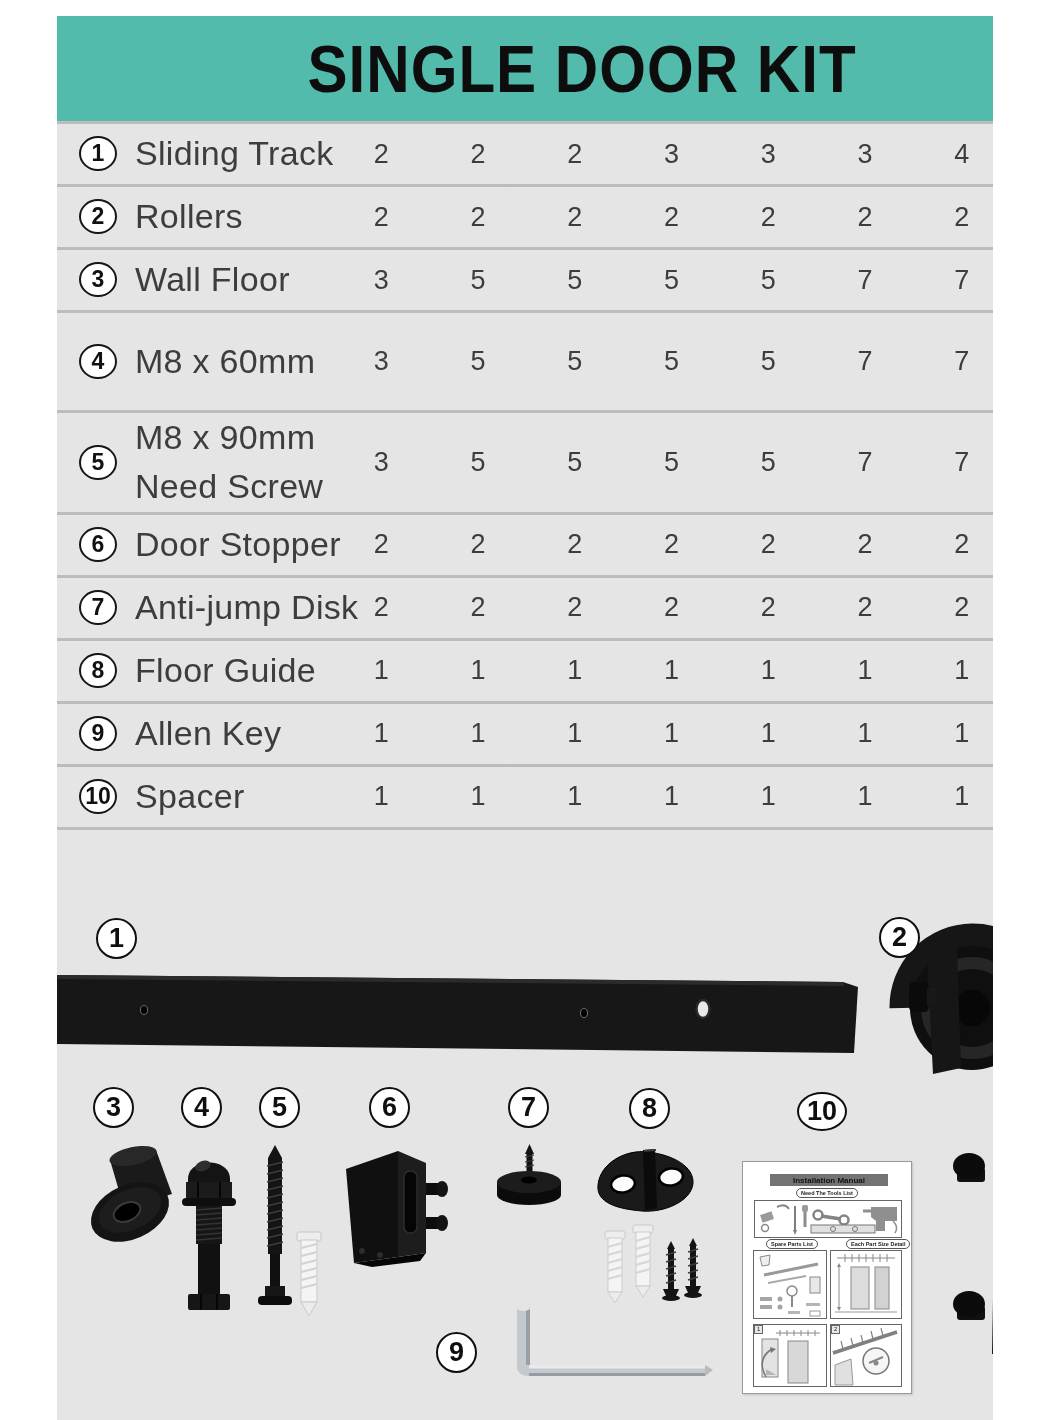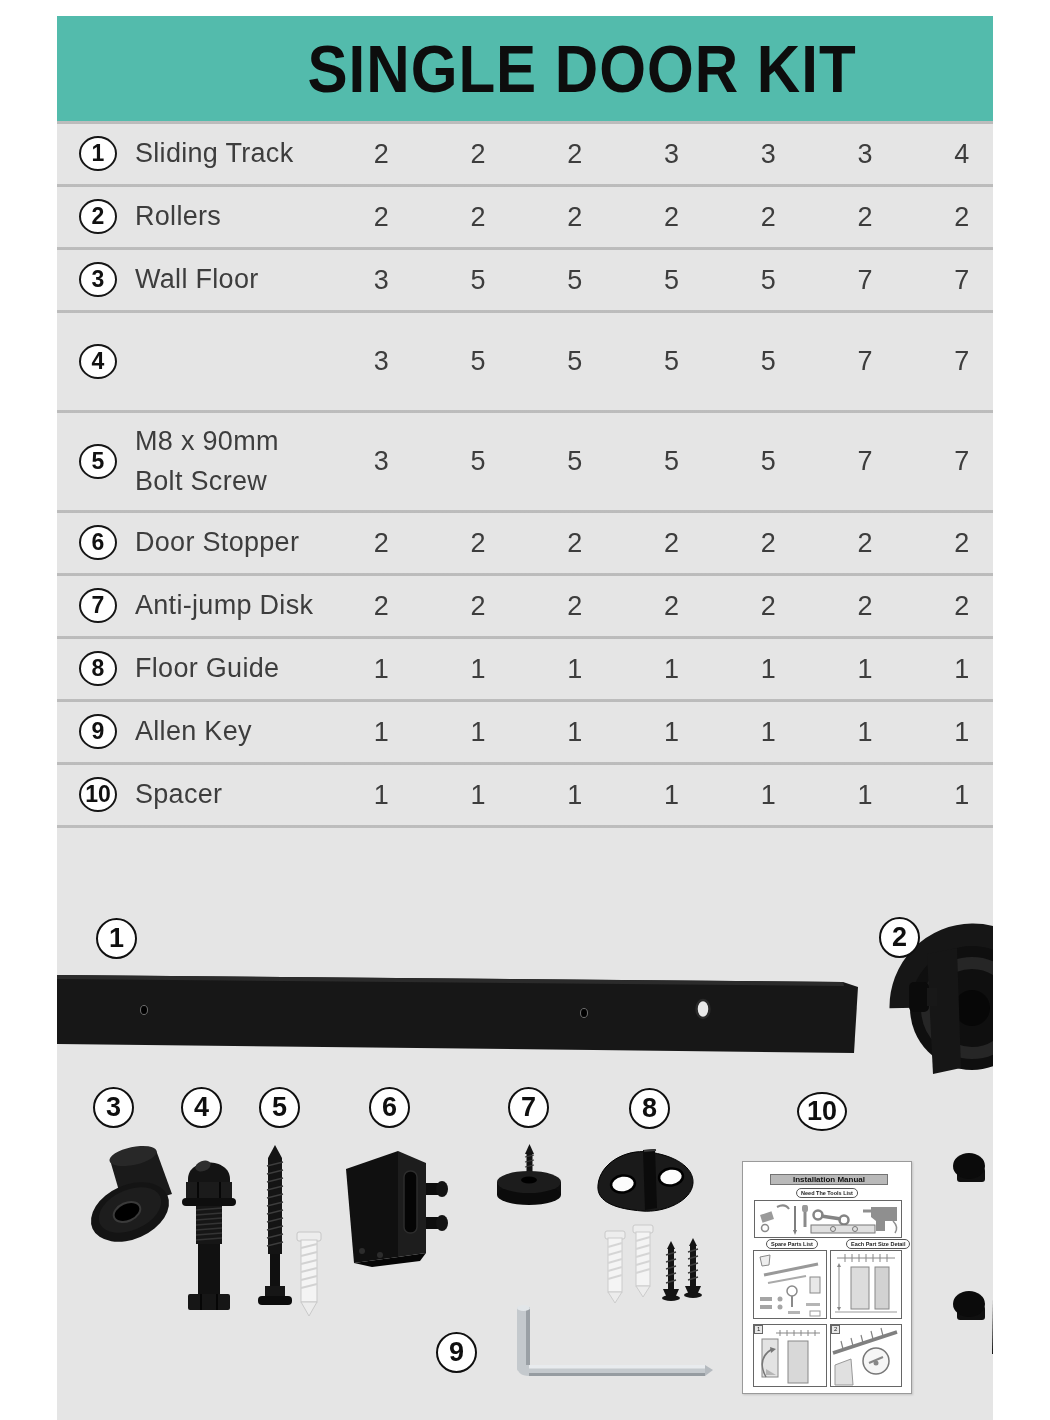--- a/index.html
+++ b/index.html
@@ -23,21 +23,21 @@
   .t-row{display:grid;grid-template-columns:276px repeat(8,1fr);align-items:center;
          min-height:63px;border-top:3px solid;border-image:linear-gradient(#bdbdbd,#6e6e6e,#bdbdbd) 1;}
   .t-row.t-head{border-top:none;border-image:none;min-height:57px;align-items:end;padding-bottom:9px;}
   .t-row.two{min-height:100px;}
   .t-colhead{text-align:center;font-weight:bold;font-size:27px;color:#2f2f2f;letter-spacing:.3px;}
   .t-val{text-align:center;font-size:27px;color:var(--txt);}
   .t-labelcell{display:flex;align-items:center;gap:18px;padding-left:22px;}
   .t-circle{width:38px;height:35px;border:2.5px solid #161616;border-radius:50%;flex:none;
             display:flex;align-items:center;justify-content:center;
             font-size:23px;font-weight:bold;color:#111;background:#fff;}
-  .t-line{font-size:27px;color:var(--txt);line-height:1.45;letter-spacing:.3px;white-space:nowrap;}
+  .t-line{font-size:34px;color:var(--txt);line-height:1.45;letter-spacing:.3px;white-space:nowrap;}
 
   
   .diagram{position:absolute;top:875px;left:0;width:1050px;height:545px;}
   .diagram svg{position:absolute;overflow:visible;}
   .plabel{position:absolute;width:41px;height:41px;border:2.5px solid #0f0f0f;border-radius:50%;
           background:#fff;display:flex;align-items:center;justify-content:center;
           font-size:27px;font-weight:bold;color:#0f0f0f;}
   .pl1{left:39px;top:27px;}  .pl2{left:822px;top:26px;}
   .pl3{left:36px;top:196px;} .pl4{left:124px;top:196px;}
   .pl5{left:202px;top:196px;}.pl6{left:312px;top:196px;}
@@ -48,21 +48,21 @@
   .sv-track{left:0;top:78px;}     .sv-roller{left:850px;top:25px;}
   .sv-spacer{left:25px;top:255px;}.sv-bolt{left:122px;top:260px;}
   .sv-screw{left:200px;top:253px;}.sv-stopper{left:285px;top:252px;}
   .sv-disk{left:435px;top:253px;} .sv-floor{left:535px;top:250px;}
   .sv-allen{left:450px;top:410px;}
 
   
   .manual{position:absolute;left:685px;top:270px;width:170px;height:233px;background:#fff;
           border:1px solid #9a9a9a;box-shadow:1px 1px 2px rgba(0,0,0,.15);}
   .manual .m-titlebar{position:absolute;left:27px;top:12px;width:118px;height:11px;background:#b9b9b9;
-          border:1px solid #737373;display:flex;align-items:center;justify-content:center;}
+          border:6px solid #737373;display:flex;align-items:center;justify-content:center;}
   .manual .m-titlebar span{font-size:8px;font-weight:bold;color:#111;white-space:nowrap;}
   .m-pill{position:absolute;border:1px solid #555;border-radius:7px;background:#fdfdfd;
           font-size:5.5px;font-weight:bold;color:#222;padding:1px 4px;white-space:nowrap;}
   .m-pill-tools{left:50%;top:26px;transform:translateX(-50%);}
   .m-pill-spare{left:23px;top:77px;}
   .m-pill-size{left:103px;top:77px;}
   .m-box{position:absolute;border:1px solid #666;background:#fff;}
   .m-tools{left:11px;top:38px;width:148px;height:38px;}
   .m-parts{left:10px;top:88px;width:74px;height:69px;}
   .m-size{left:87px;top:88px;width:72px;height:69px;}
@@ -127,37 +127,38 @@
         <div class="t-val">5</div>
         <div class="t-val">5</div>
         <div class="t-val">7</div>
         <div class="t-val">7</div>
         <div class="t-val">9</div>
       </div>
       <div class="t-row two">
         <div class="t-labelcell">
           <span class="t-circle">4</span>
           <div class="t-labels">
+            <div class="t-line">M8 x 60mm</div>
           </div>
         </div>
         <div class="t-val">3</div>
         <div class="t-val">5</div>
         <div class="t-val">5</div>
         <div class="t-val">5</div>
         <div class="t-val">5</div>
         <div class="t-val">7</div>
         <div class="t-val">7</div>
         <div class="t-val">9</div>
       </div>
       <div class="t-row two">
         <div class="t-labelcell">
           <span class="t-circle">5</span>
           <div class="t-labels">
             <div class="t-line">M8 x 90mm</div>
-            <div class="t-line">Bolt Screw</div>
+            <div class="t-line">Need Screw</div>
           </div>
         </div>
         <div class="t-val">3</div>
         <div class="t-val">5</div>
         <div class="t-val">5</div>
         <div class="t-val">5</div>
         <div class="t-val">5</div>
         <div class="t-val">7</div>
         <div class="t-val">7</div>
         <div class="t-val">9</div>

